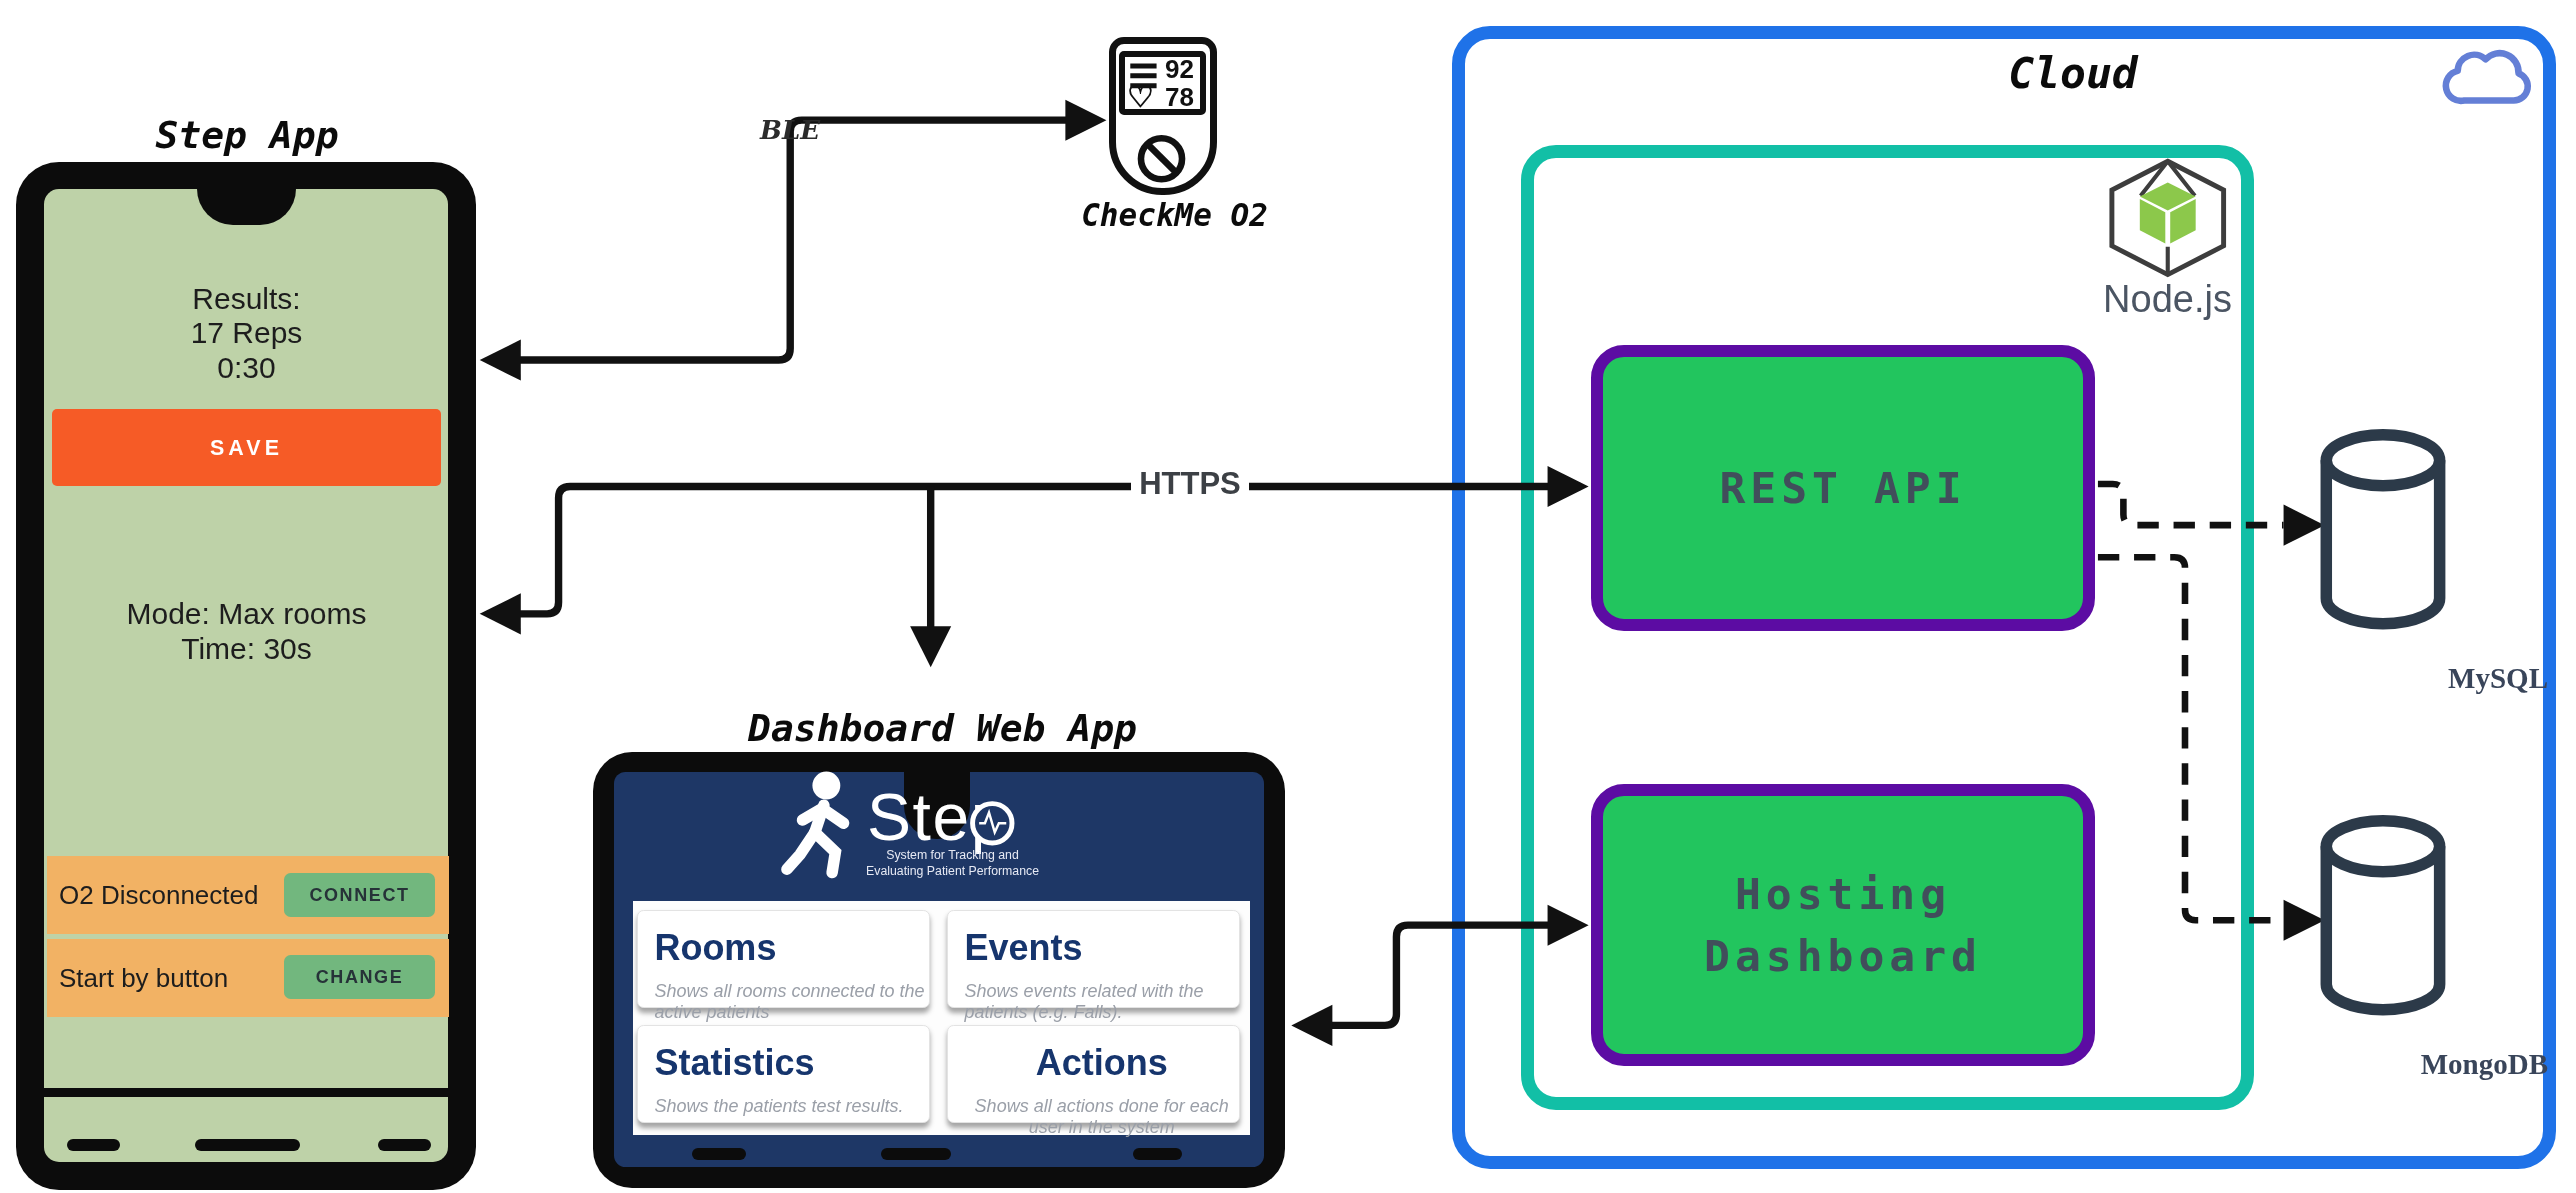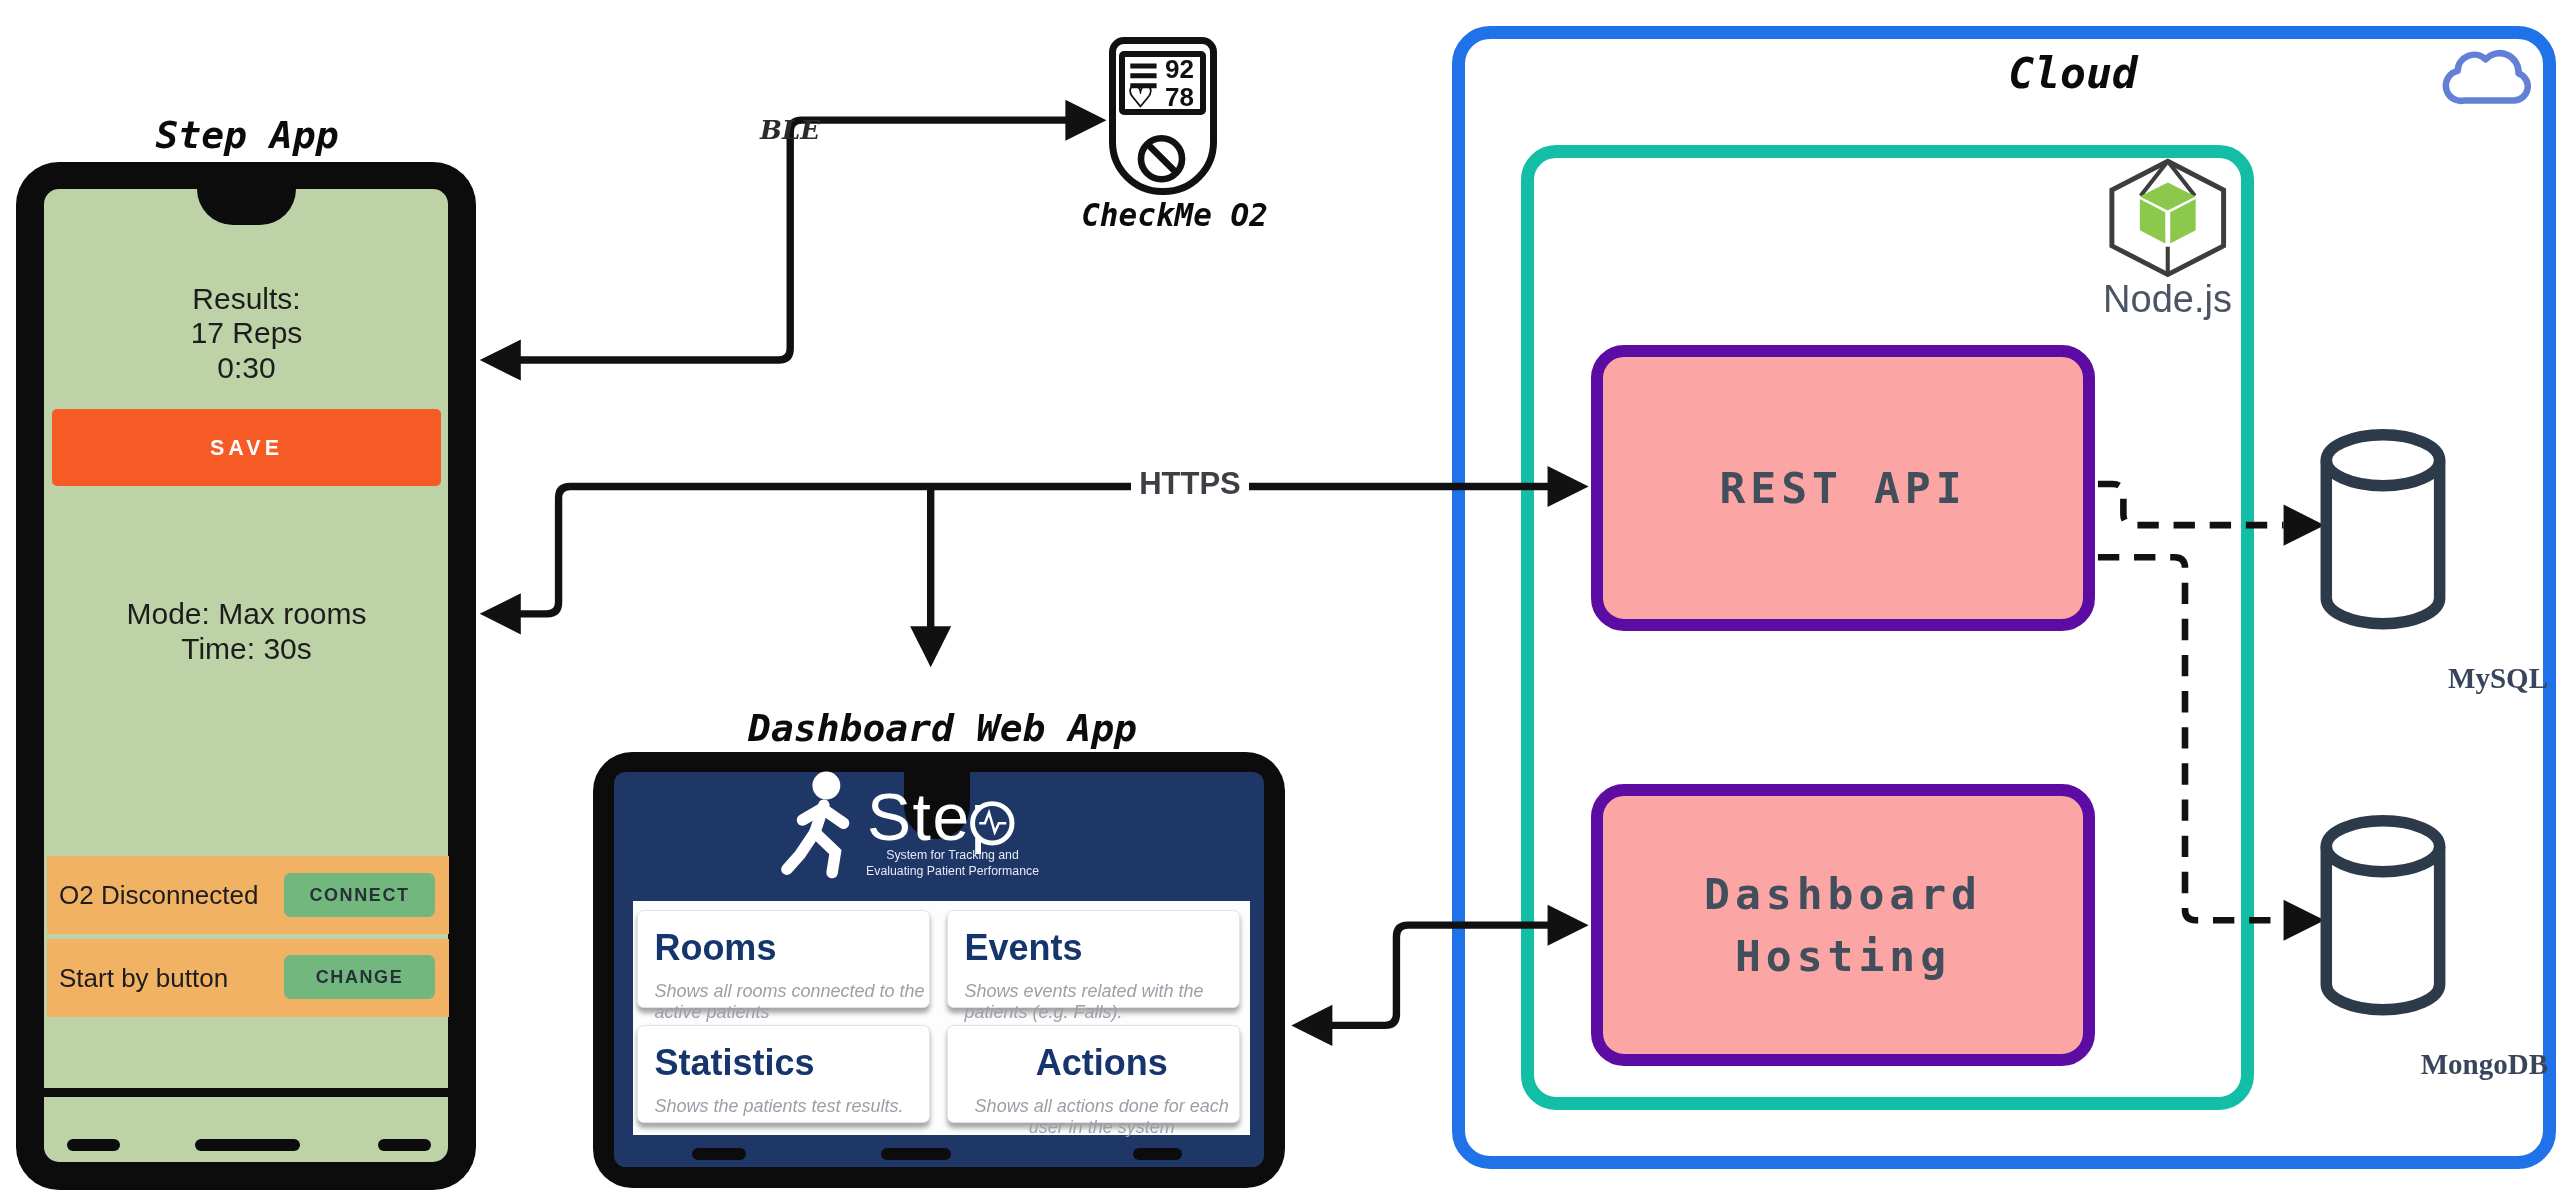--- a/index.html
+++ b/index.html
@@ -33,21 +33,21 @@
   .dash-card{width:293px;height:98px;background:#ffffff;border:0.8px solid #e3e3e3;border-radius:6.6px;
     box-shadow:0 4.1px 5.8px rgba(0,0,0,0.35);cursor:pointer;}
   .card-title{color:#16356d;font-size:36px;font-weight:bold;padding:16.4px 0 0 16.4px;}
   .card-desc{color:#9a9fa8;font-size:18px;font-style:italic;padding:11.5px 0 0 16.4px;}
   .step-logo-text{color:#ffffff;font-size:66px;letter-spacing:1.6px;font-family:"Liberation Sans",sans-serif;}
   .step-sub{color:#e6e9f4;font-size:12.3px;text-align:center;width:427px;left:739px;}
   .tab-dash{height:12.3px;background:#0c0c0c;border-radius:6.6px;top:1148px;}
   
   .cloud-box{left:1452px;top:26px;width:1104px;height:1143px;border:13px solid #1f72e8;border-radius:38px;background:transparent;}
   .teal-box{left:1521px;top:145px;width:733px;height:965px;border:13px solid #12bfa6;border-radius:35px;}
-  .purple-box{width:504px;border:12.3px solid #5c0ca3;border-radius:33px;background:#fca5a5;left:1591px;
+  .purple-box{width:504px;border:12.3px solid #5c0ca3;border-radius:33px;background:#22c55e;left:1591px;
     display:flex;flex-direction:column;align-items:center;justify-content:center;}
   .purple-box-text{font-family:"DejaVu Sans Mono", monospace;font-weight:bold;color:#414e5b;
     font-size:43px;letter-spacing:5px;line-height:62px;text-align:center;}
   .db-label{font-family:Liberation Serif, serif;font-weight:bold;color:#39455a;
     font-size:29px;text-align:right;width:329px;margin-left:-164px;white-space:nowrap;}
   .nodejs-label{color:#4b5563;font-size:38px;text-align:center;width:329px;left:2003px;top:278px;}
   
   .device-body{left:1109px;top:37px;width:108px;height:158px;background:#ffffff;
     border:7.4px solid #111111;border-radius:15px 15px 53px 53px;}
   .device-screen{left:1119px;top:51px;width:87px;height:64px;border:6.6px solid #111111;border-radius:5px;background:#ffffff;}
@@ -215,19 +215,19 @@
 <div class="abs mono-title" style="left:1950px;top:48px;width:246px;font-size:43px;">Cloud</div>
 <div class="abs teal-box"></div>
 
 <div class="abs nodejs-label">Node.js</div>
 
 <div class="abs purple-box" style="top:345px;height:286px;">
   <div class="purple-box-text">REST API</div>
 </div>
 
 <div class="abs purple-box" style="top:784px;height:282px;">
+  <div class="purple-box-text">Hosting</div>
   <div class="purple-box-text">Dashboard</div>
-  <div class="purple-box-text">Hosting</div>
 </div>
 
 <div class="abs db-label" style="left:2383px;top:662px;">MySQL</div>
 <div class="abs db-label" style="left:2383px;top:1048px;">MongoDB</div>
 
 
 </body></html>

